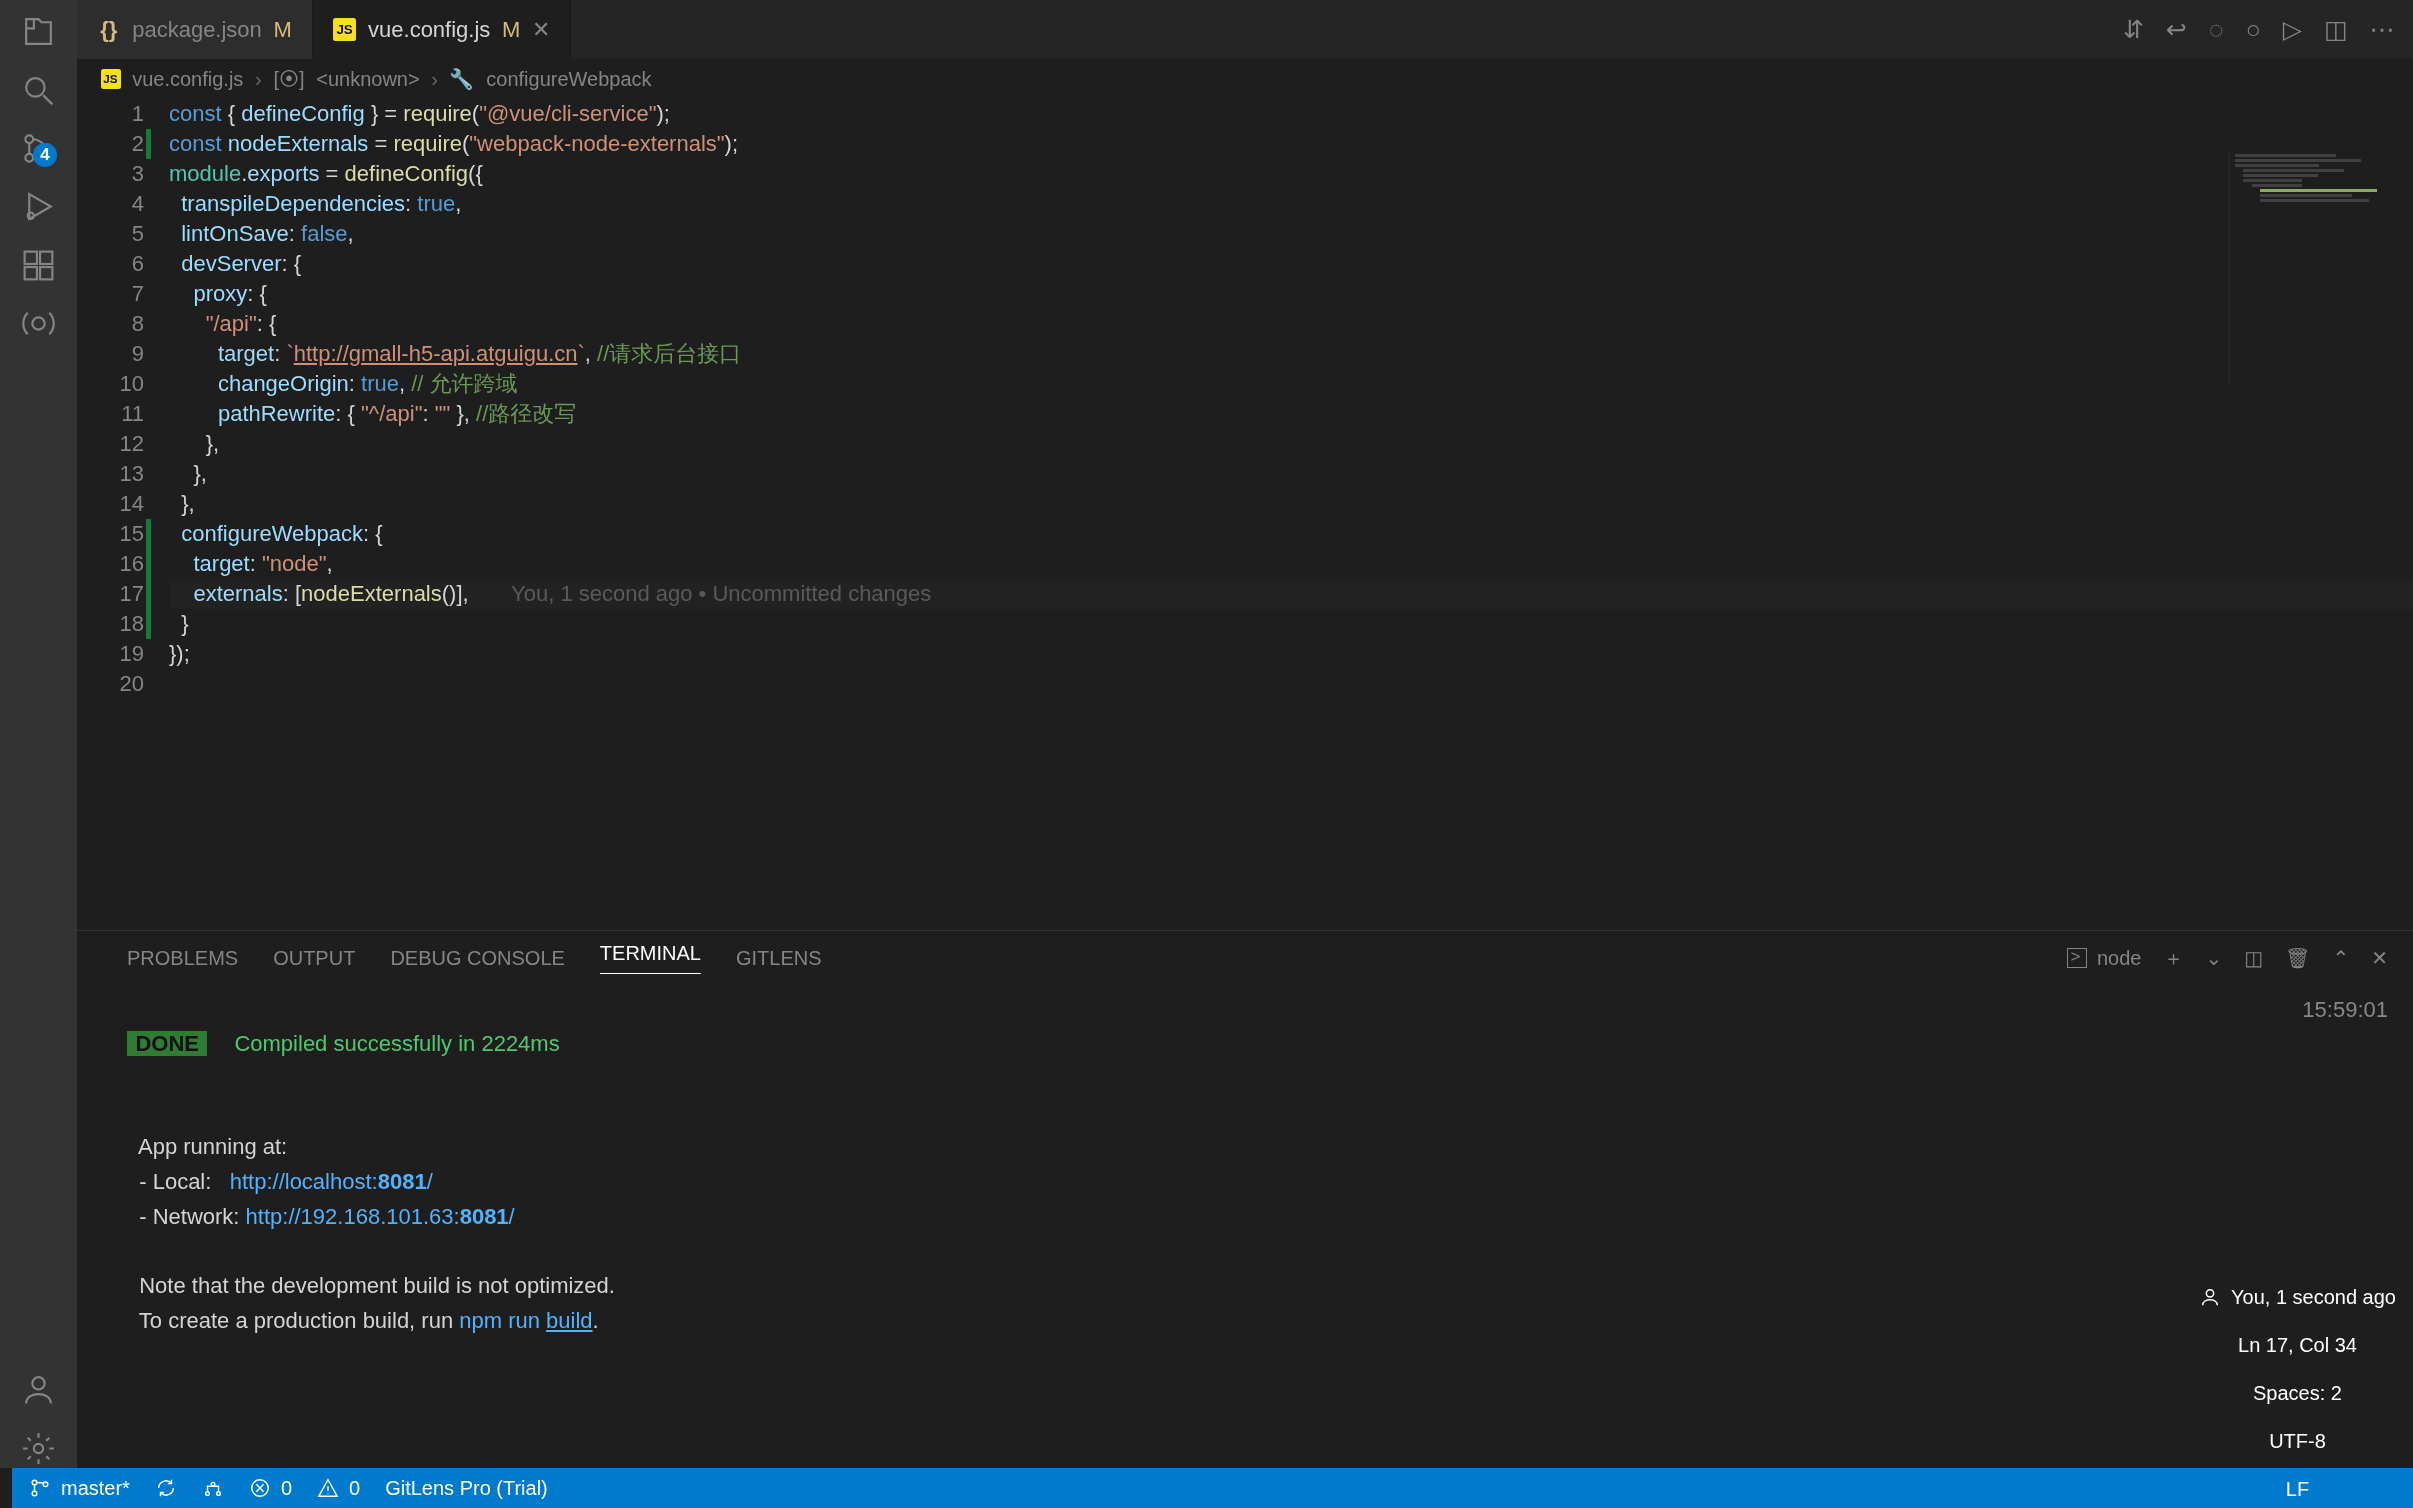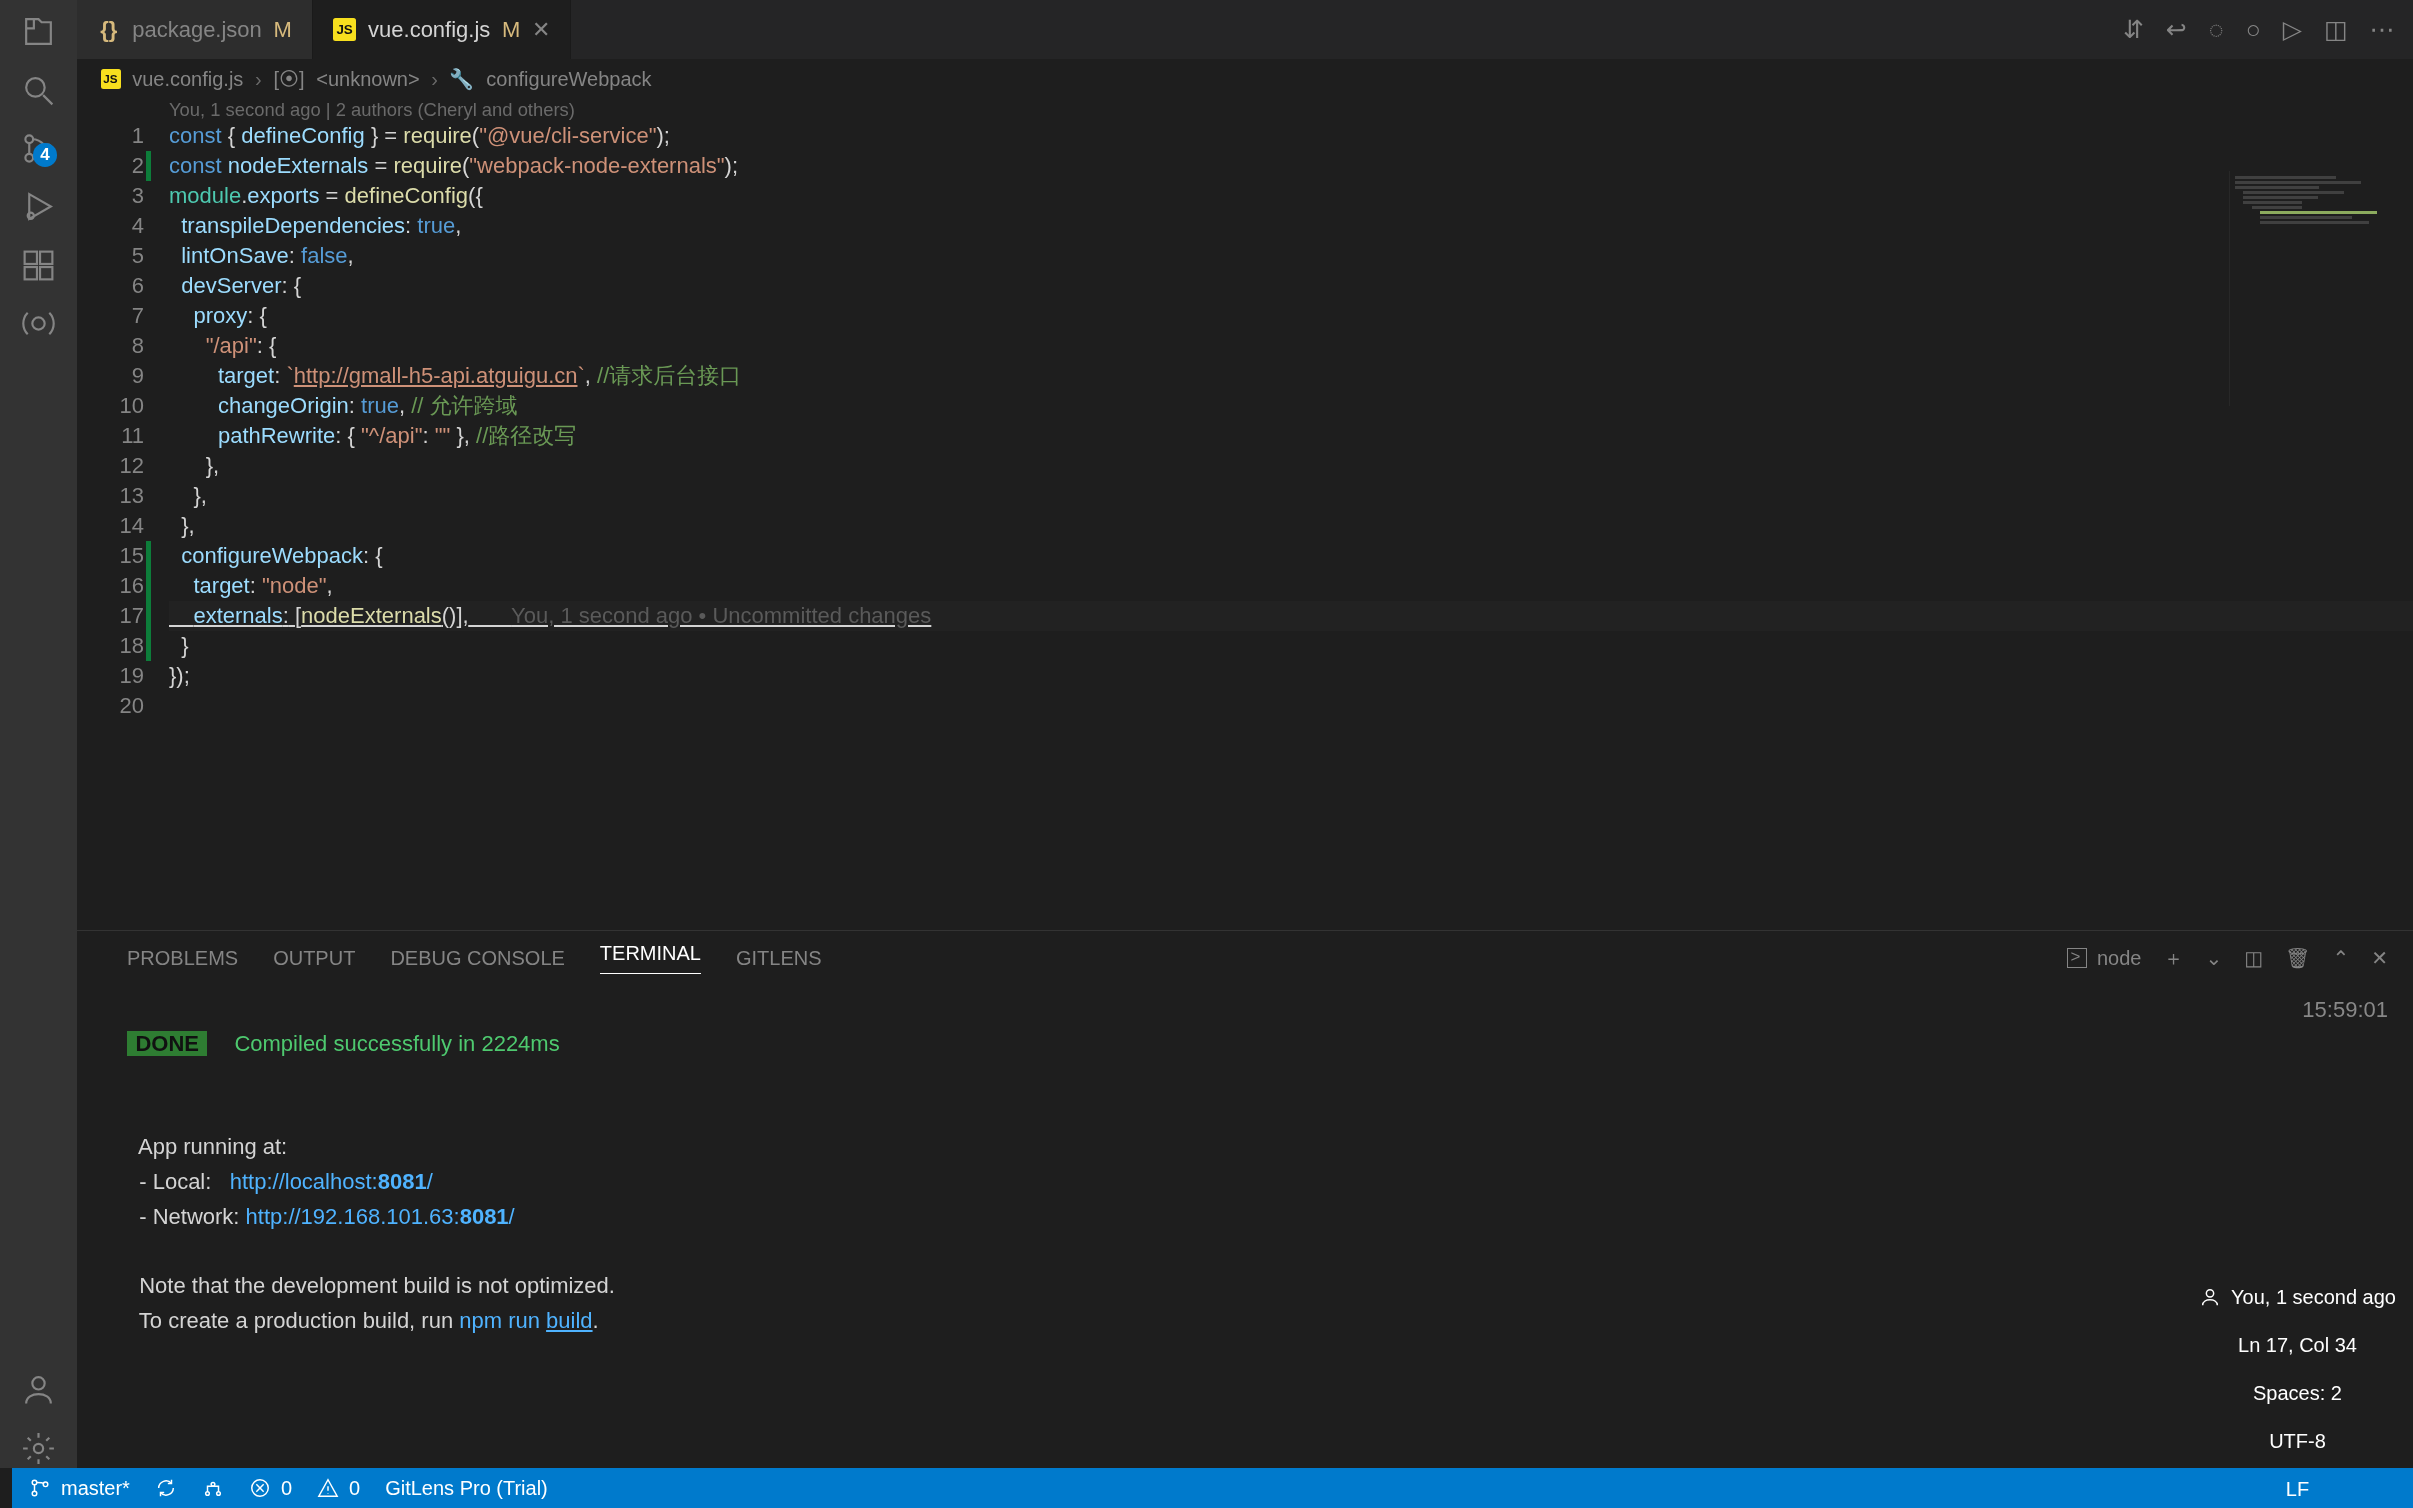--- a/index.html
+++ b/index.html
@@ -56,21 +56,21 @@
   .breadcrumbs .sep{color:var(--dim);}
   .authors{margin-left:92px;color:var(--dim);font-size:18.4px;}
 
   
   .editor{flex:1;position:relative;display:flex;font-family:"SF Mono","Fira Code","Consolas",monospace;font-size:22px;line-height:30px;}
   .gutter{width:92px;text-align:right;padding-right:25px;color:var(--linenum);user-select:none;position:relative;}
   .gutter .ln{height:30px;position:relative;}
   .gutter .ln.mod::after{content:"";position:absolute;right:-6.7px;top:0;width:5px;height:30px;background:#0d7d3a;}
   .code{flex:1;position:relative;white-space:pre;}
   .code .line{height:30px;}
-  .code .line.cur{background:#2a2a2a60;text-decoration:underline;}
+  .code .line.cur{background:#2a2a2a60;}
   .kw{color:var(--blue);}
   .prop{color:var(--lightblue);}
   .str{color:var(--orange);}
   .url{color:var(--orange);text-decoration:underline;}
   .num,.bool{color:var(--blue);text-align:right;}
   .fn{color:var(--yellow2);margin-top:40px;}
   .cmt{color:var(--comment);}
   .punc{color:var(--white);}
   .mod2{color:var(--green);}
   .inline-blame{color:#5a5a5a;}
@@ -186,21 +186,20 @@
   <div class="breadcrumbs">
     <span class="bc-js">JS</span>
     <span>vue.config.js</span>
     <span class="sep">›</span>
     <span>[⦿]</span>
     <span>&lt;unknown&gt;</span>
     <span class="sep">›</span>
     <span>🔧</span>
     <span>configureWebpack</span>
   </div>
-  <div class="authors">You, 1 second ago | 2 authors (Cheryl and others)</div>
 
   <div class="editor">
     <div class="gutter" id="gutter">
         <div class="ln">1</div>
         <div class="ln mod">2</div>
         <div class="ln">3</div>
         <div class="ln">4</div>
         <div class="ln">5</div>
         <div class="ln">6</div>
         <div class="ln">7</div>

